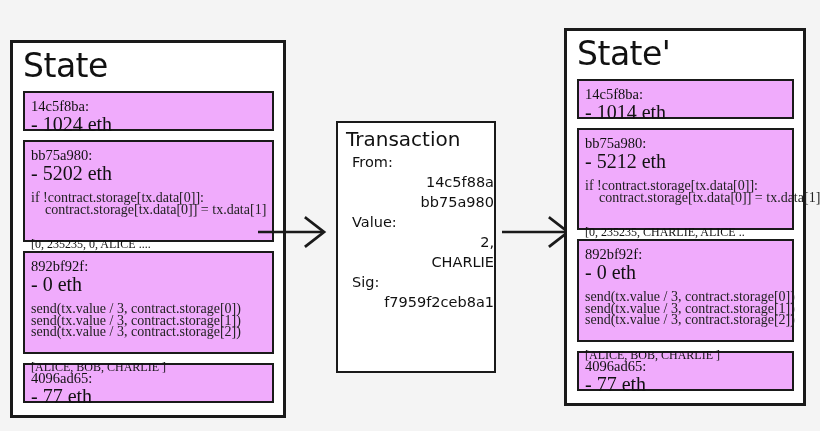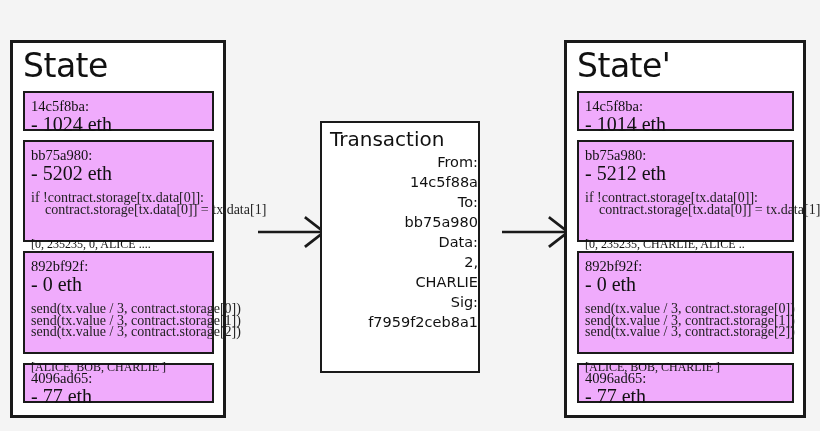--- a/index.html
+++ b/index.html
@@ -23,22 +23,22 @@
   }
 
   
   .state-panel {
     position: absolute;
     background: #ffffff;
     border: 3px solid #1a1a1a;
     box-sizing: border-box;
     padding: 0;
   }
-  #state-left  { left: 10px;  top: 40px; width: 216px; height: 378px; }
-  #state-right { left: 564px; top: 40px; width: 242px; height: 378px; }
+  #state-left  { left: 10px;  top: 40px; width: 276px; height: 378px; }
+  #state-right { left: 564px; top: 28px; width: 242px; height: 378px; }
 
   .state-title {
     font-size: 33px;
     line-height: 38px;
     color: #111;
     margin: 4px 0 6px 10px;
     letter-spacing: -0.5px;
     font-weight: 400;
   }
 
@@ -77,42 +77,41 @@
     line-height: 18px;
     color: #111;
     margin-top: 20px;
     white-space: nowrap;
     overflow: hidden;
   }
 
   
   #transaction-panel {
     position: absolute;
-    left: 320px;
+    left: 336px;
     top: 121px;
     width: 160px;
     height: 252px;
     background: #ffffff;
     border: 2.5px solid #1a1a1a;
     box-sizing: border-box;
     padding: 3px 0 0 0;
   }
   .tx-title {
     font-size: 20px;
     line-height: 26px;
     color: #111;
     margin-left: 8px;
     font-weight: 400;
   }
   .tx-rows { margin-left: 14px; }
   .tx-key {
     font-size: 14.5px;
     line-height: 20px;
     color: #111;
-    text-align: right;
   }
   .tx-val {
     font-size: 14.5px;
     line-height: 20px;
     color: #111;
     margin-left: 20px;
     text-align: right;
   }
 
   
@@ -166,25 +165,24 @@
     </svg>
   </div>
 
   <div id="transaction-panel">
     <div class="tx-title">Transaction</div>
     <div class="tx-rows">
 
       <div class="tx-key">From:</div>
       <div class="tx-val">14c5f88a</div>
 
-      <div class="tx-key">To:</div>
       <div class="tx-val">bb75a980</div>
 
-
-      <div class="tx-key">Data:</div>
+      <div class="tx-key">Value:</div>
+
       <div class="tx-val">2,</div>
       <div class="tx-val">CHARLIE</div>
 
       <div class="tx-key">Sig:</div>
       <div class="tx-val">f7959f2ceb8a1</div>
 
     </div>
   </div>
 
   <div class="arrow" id="arrow-2">

